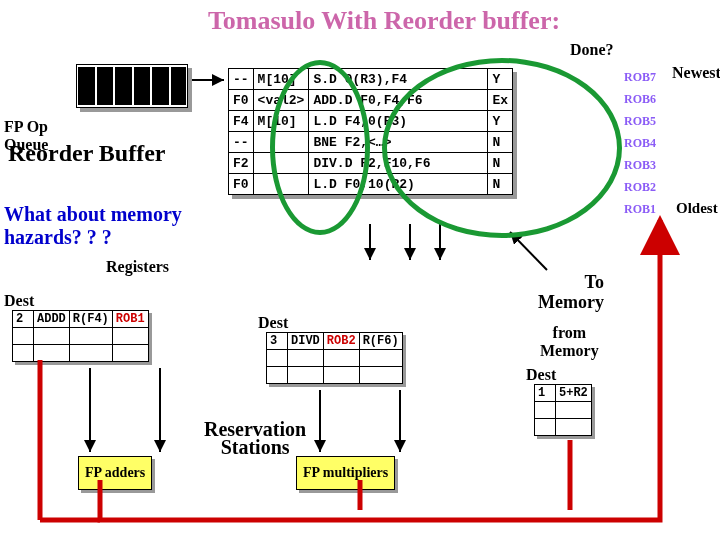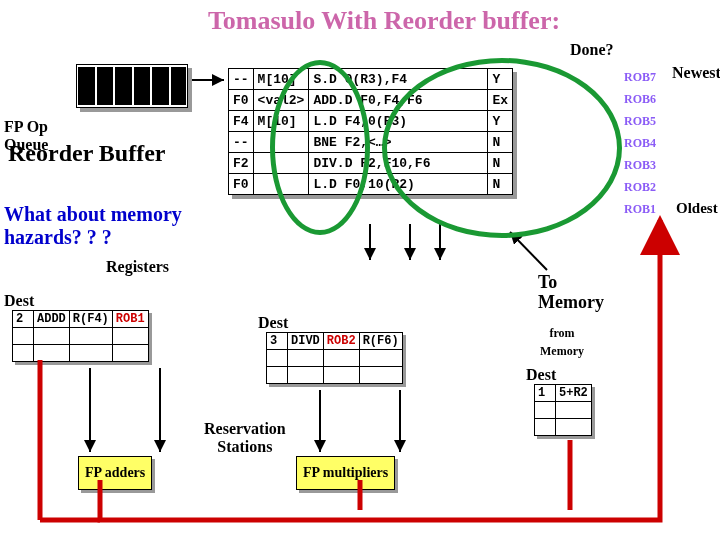--- a/index.html
+++ b/index.html
@@ -82,39 +82,39 @@
   .dest-label {
     position: absolute;
     font-family: "Comic Sans MS", cursive;
     font-size: 16px;
   }
   .rs-label {
     position: absolute;
     left: 204px;
     top: 420px;
     font-family: "Comic Sans MS", cursive;
-    font-size: 16px;
+    font-size: 20px;
     text-align: center;
     line-height: 18px;
   }
   .tomem {
     position: absolute;
     left: 538px;
     top: 272px;
     font-family: "Comic Sans MS", cursive;
     font-size: 18px;
-    text-align: left;
+    text-align: right;
     line-height: 20px;
   }
   .frommem {
     position: absolute;
     left: 540px;
     top: 324px;
     font-family: "Comic Sans MS", cursive;
-    font-size: 12px;
+    font-size: 16px;
     text-align: center;
     line-height: 18px;
   }
   .newest {
     position: absolute;
     left: 672px;
     top: 64px;
     font-family: "Comic Sans MS", cursive;
     font-size: 16px;
   }

